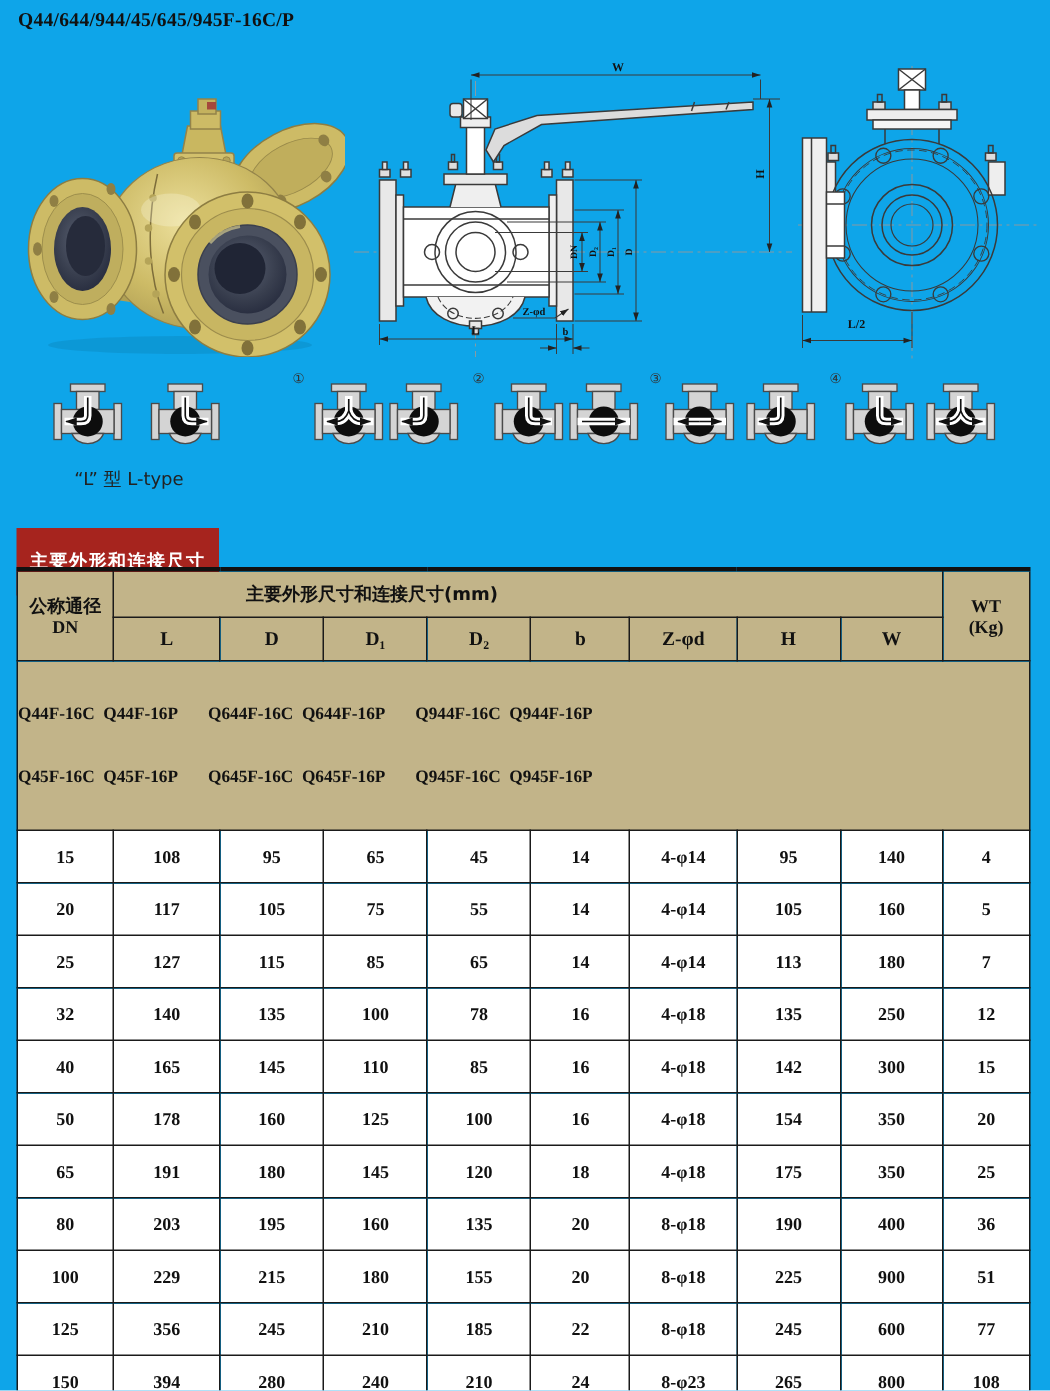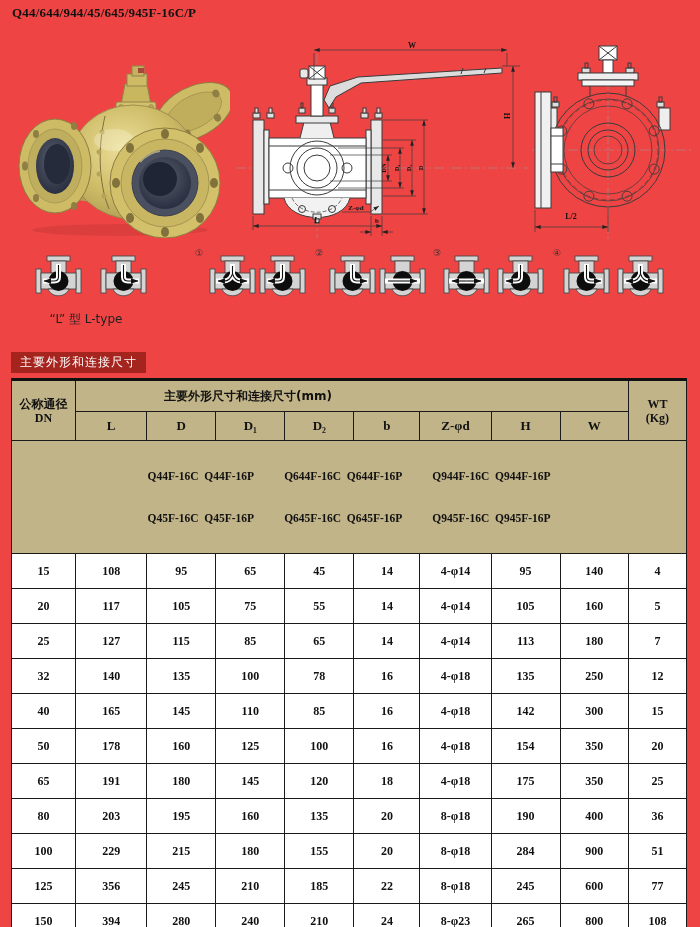--- a/index.html
+++ b/index.html
@@ -1,49 +1,49 @@
 <!DOCTYPE html>
 <html><head>
 <meta charset="utf-8">
 <style>
   html,body{margin:0;padding:0;background:#ffffff;}
-  #page{position:relative;width:700px;height:927px;background:#ef4444;overflow:hidden;
+  #page{position:relative;width:700px;height:927px;background:#0ea5e9;overflow:hidden;
         font-family:"Liberation Serif","DejaVu Serif",serif;color:#111;}
   .abs{position:absolute;}
   #doc-title{left:12px;top:5px;font-size:13px;font-weight:bold;letter-spacing:0.2px;}
   
   #drawings{left:230px;top:40px;width:470px;height:206px;}
   .dim-label{position:absolute;font-size:7px;font-weight:bold;transform:translate(-50%,-50%);
              white-space:nowrap;background:transparent;}
   .dim-label.rot{transform:translate(-50%,-50%) rotate(-90deg);}
   
   .flow-group{position:absolute;top:250px;height:60px;}
   .flow-num{position:absolute;top:-2px;left:0;font-size:9px;font-family:"DejaVu Sans",sans-serif;color:#333;}
   .type-label{position:absolute;top:311px;text-align:center;font-size:12px;
               font-family:"DejaVu Sans","Liberation Sans",sans-serif;color:#222;}
   
   #banner{left:11px;top:352px;height:21px;background:#a6241e;color:#fff;
           font-family:"DejaVu Sans","Liberation Sans",sans-serif;
-          font-size:12px;font-weight:normal;line-height:21px;padding:0 9px;letter-spacing:1px;}
+          font-size:12px;font-weight:bold;line-height:21px;padding:12px 9px;letter-spacing:1px;}
   
   #dims-table{left:11px;top:378px;}
   table{border-collapse:collapse;table-layout:fixed;width:676px;
         border-left:1px solid #1a1a1a;border-right:1px solid #1a1a1a;
         border-top:3px solid #111;border-bottom:3px solid #111;}
   th,td{border:1px solid #1a1a1a;text-align:center;vertical-align:middle;
         font-family:"Liberation Serif","DejaVu Serif",serif;font-weight:bold;
         padding:0;overflow:hidden;}
   thead th{background:#c2b489;}
   .h1 th{height:30px;font-size:12px;}
   .h2 th{height:28px;font-size:13px;}
   .cjk{font-family:"DejaVu Sans","Liberation Sans",sans-serif;font-size:12px;font-weight:bold;}
   .span-h{text-align:left;padding-left:88px;}
   .rowspan-cell div{line-height:14px;}
   .model-row td{background:#c2b489;height:33px;font-size:11.5px;}
-  .model-flex{display:flex;justify-content:center;gap:30px;}
+  .model-flex{display:flex;gap:20px;}
   .model-group{text-align:center;line-height:14px;white-space:pre;}
   tbody tr.data-row td{height:34px;font-size:12px;background:#fff;}
   svg{display:block;}
 </style>
 </head>
 <body>
 
 <div id="page">
 
   <div id="doc-title" class="abs">Q44/644/944/45/645/945F-16C/P</div>
@@ -532,21 +532,21 @@
             <td>36</td>
           </tr>
           <tr class="data-row">
             <td>100</td>
             <td>229</td>
             <td>215</td>
             <td>180</td>
             <td>155</td>
             <td>20</td>
             <td>8-φ18</td>
-            <td>284</td>
+            <td>225</td>
             <td>900</td>
             <td>51</td>
           </tr>
           <tr class="data-row">
             <td>125</td>
             <td>356</td>
             <td>245</td>
             <td>210</td>
             <td>185</td>
             <td>22</td>

